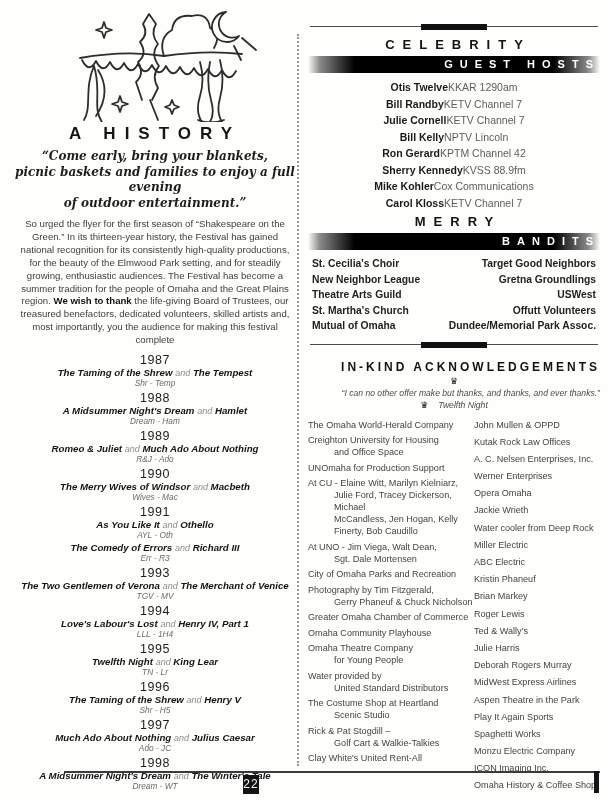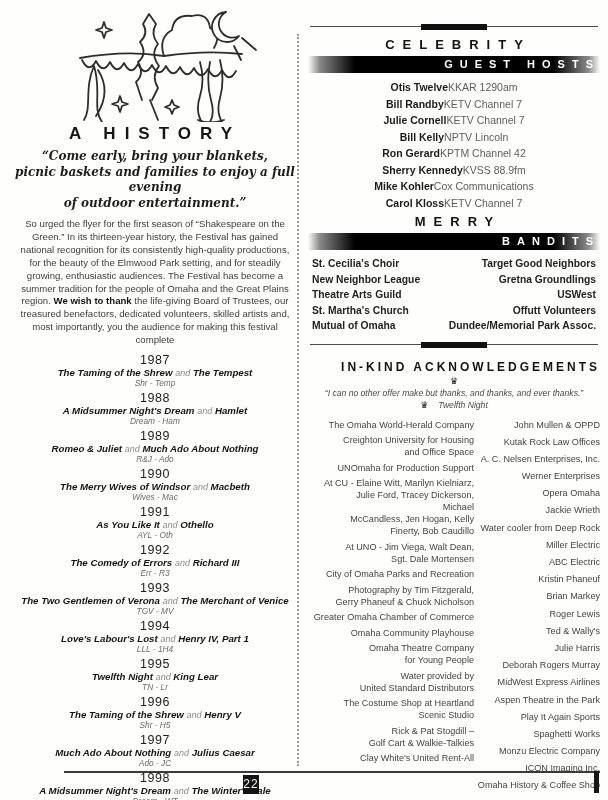--- a/index.html
+++ b/index.html
@@ -38,31 +38,31 @@
             font-size:10.5px;line-height:16.5px;padding:0 4px;}
   .host-name{font-weight:bold;color:#1a1a1a;}
   .host-station{color:#5d5d5d;}
   .hosts{margin-bottom:3px;}
   .bandit-row{display:flex;justify-content:space-between;align-items:baseline;
               font-size:10.3px;line-height:15.5px;padding:0 4px;font-weight:bold;color:#222;}
   .bandits{margin:2px 0 8px;}
   .inkind-title{text-align:right;font-size:12px;font-weight:bold;letter-spacing:3px;
                 color:#131313;line-height:15px;margin:12px 0 1px;}
   .crown{display:block;text-align:center;font-size:9px;line-height:10px;color:#111;}
-  .inkind-quote{text-align:center;font-size:8.6px;font-style:italic;color:#4a4a4a;
+  .inkind-quote{text-align:right;font-size:8.6px;font-style:italic;color:#4a4a4a;
                 line-height:11px;margin-top:2px;}
   .attr-row{display:flex;justify-content:center;gap:10px;align-items:baseline;
             margin:1px 0 9px;}
   .attr-row .crown{display:inline;}
   .attribution{font-size:8.6px;font-style:italic;color:#4a4a4a;}
   .ack-cols{display:flex;justify-content:space-between;}
   .ack-col-left{width:166px;}
   .ack-col-right{width:126px;}
   .ack-entry{font-size:9.1px;line-height:12px;color:#444;white-space:pre-line;
-             padding-left:26px;text-indent:-26px;margin-bottom:3.5px;text-align:right;}
+             padding-left:26px;text-indent:-26px;margin-bottom:3.5px;}
   .ack-col-right .ack-entry{padding-left:14px;text-indent:-14px;margin-bottom:5.2px;}
 
   
   .bottom-rule{position:absolute;left:64px;right:8px;top:771px;height:2px;background:#3a3a3a;}
   .bottom-tick{position:absolute;left:594px;top:771px;width:5px;height:22px;background:#161616;}
   .page-num{position:absolute;left:243px;top:775px;width:16px;height:19px;background:#131313;
             color:#f5f5f5;font-size:12px;line-height:19px;text-align:center;letter-spacing:1px;}
 </style>
 </head>
 <body>
@@ -122,21 +122,20 @@
         <div class="season-year">1990</div>
         <div class="season-plays"><span>The Merry Wives of Windsor</span> <span class="and">and</span> <span>Macbeth</span></div>
         <div class="season-abbrev">Wives - Mac</div>
       </div>
         <div class="season">
         <div class="season-year">1991</div>
         <div class="season-plays"><span>As You Like It</span> <span class="and">and</span> <span>Othello</span></div>
         <div class="season-abbrev">AYL - Oth</div>
       </div>
         <div class="season">
-        <div class="season-year">1992</div>
         <div class="season-plays"><span>The Comedy of Errors</span> <span class="and">and</span> <span>Richard III</span></div>
         <div class="season-abbrev">Err - R3</div>
       </div>
         <div class="season">
         <div class="season-year">1993</div>
         <div class="season-plays"><span>The Two Gentlemen of Verona</span> <span class="and">and</span> <span>The Merchant of Venice</span></div>
         <div class="season-abbrev">TGV - MV</div>
       </div>
         <div class="season">
         <div class="season-year">1994</div>

